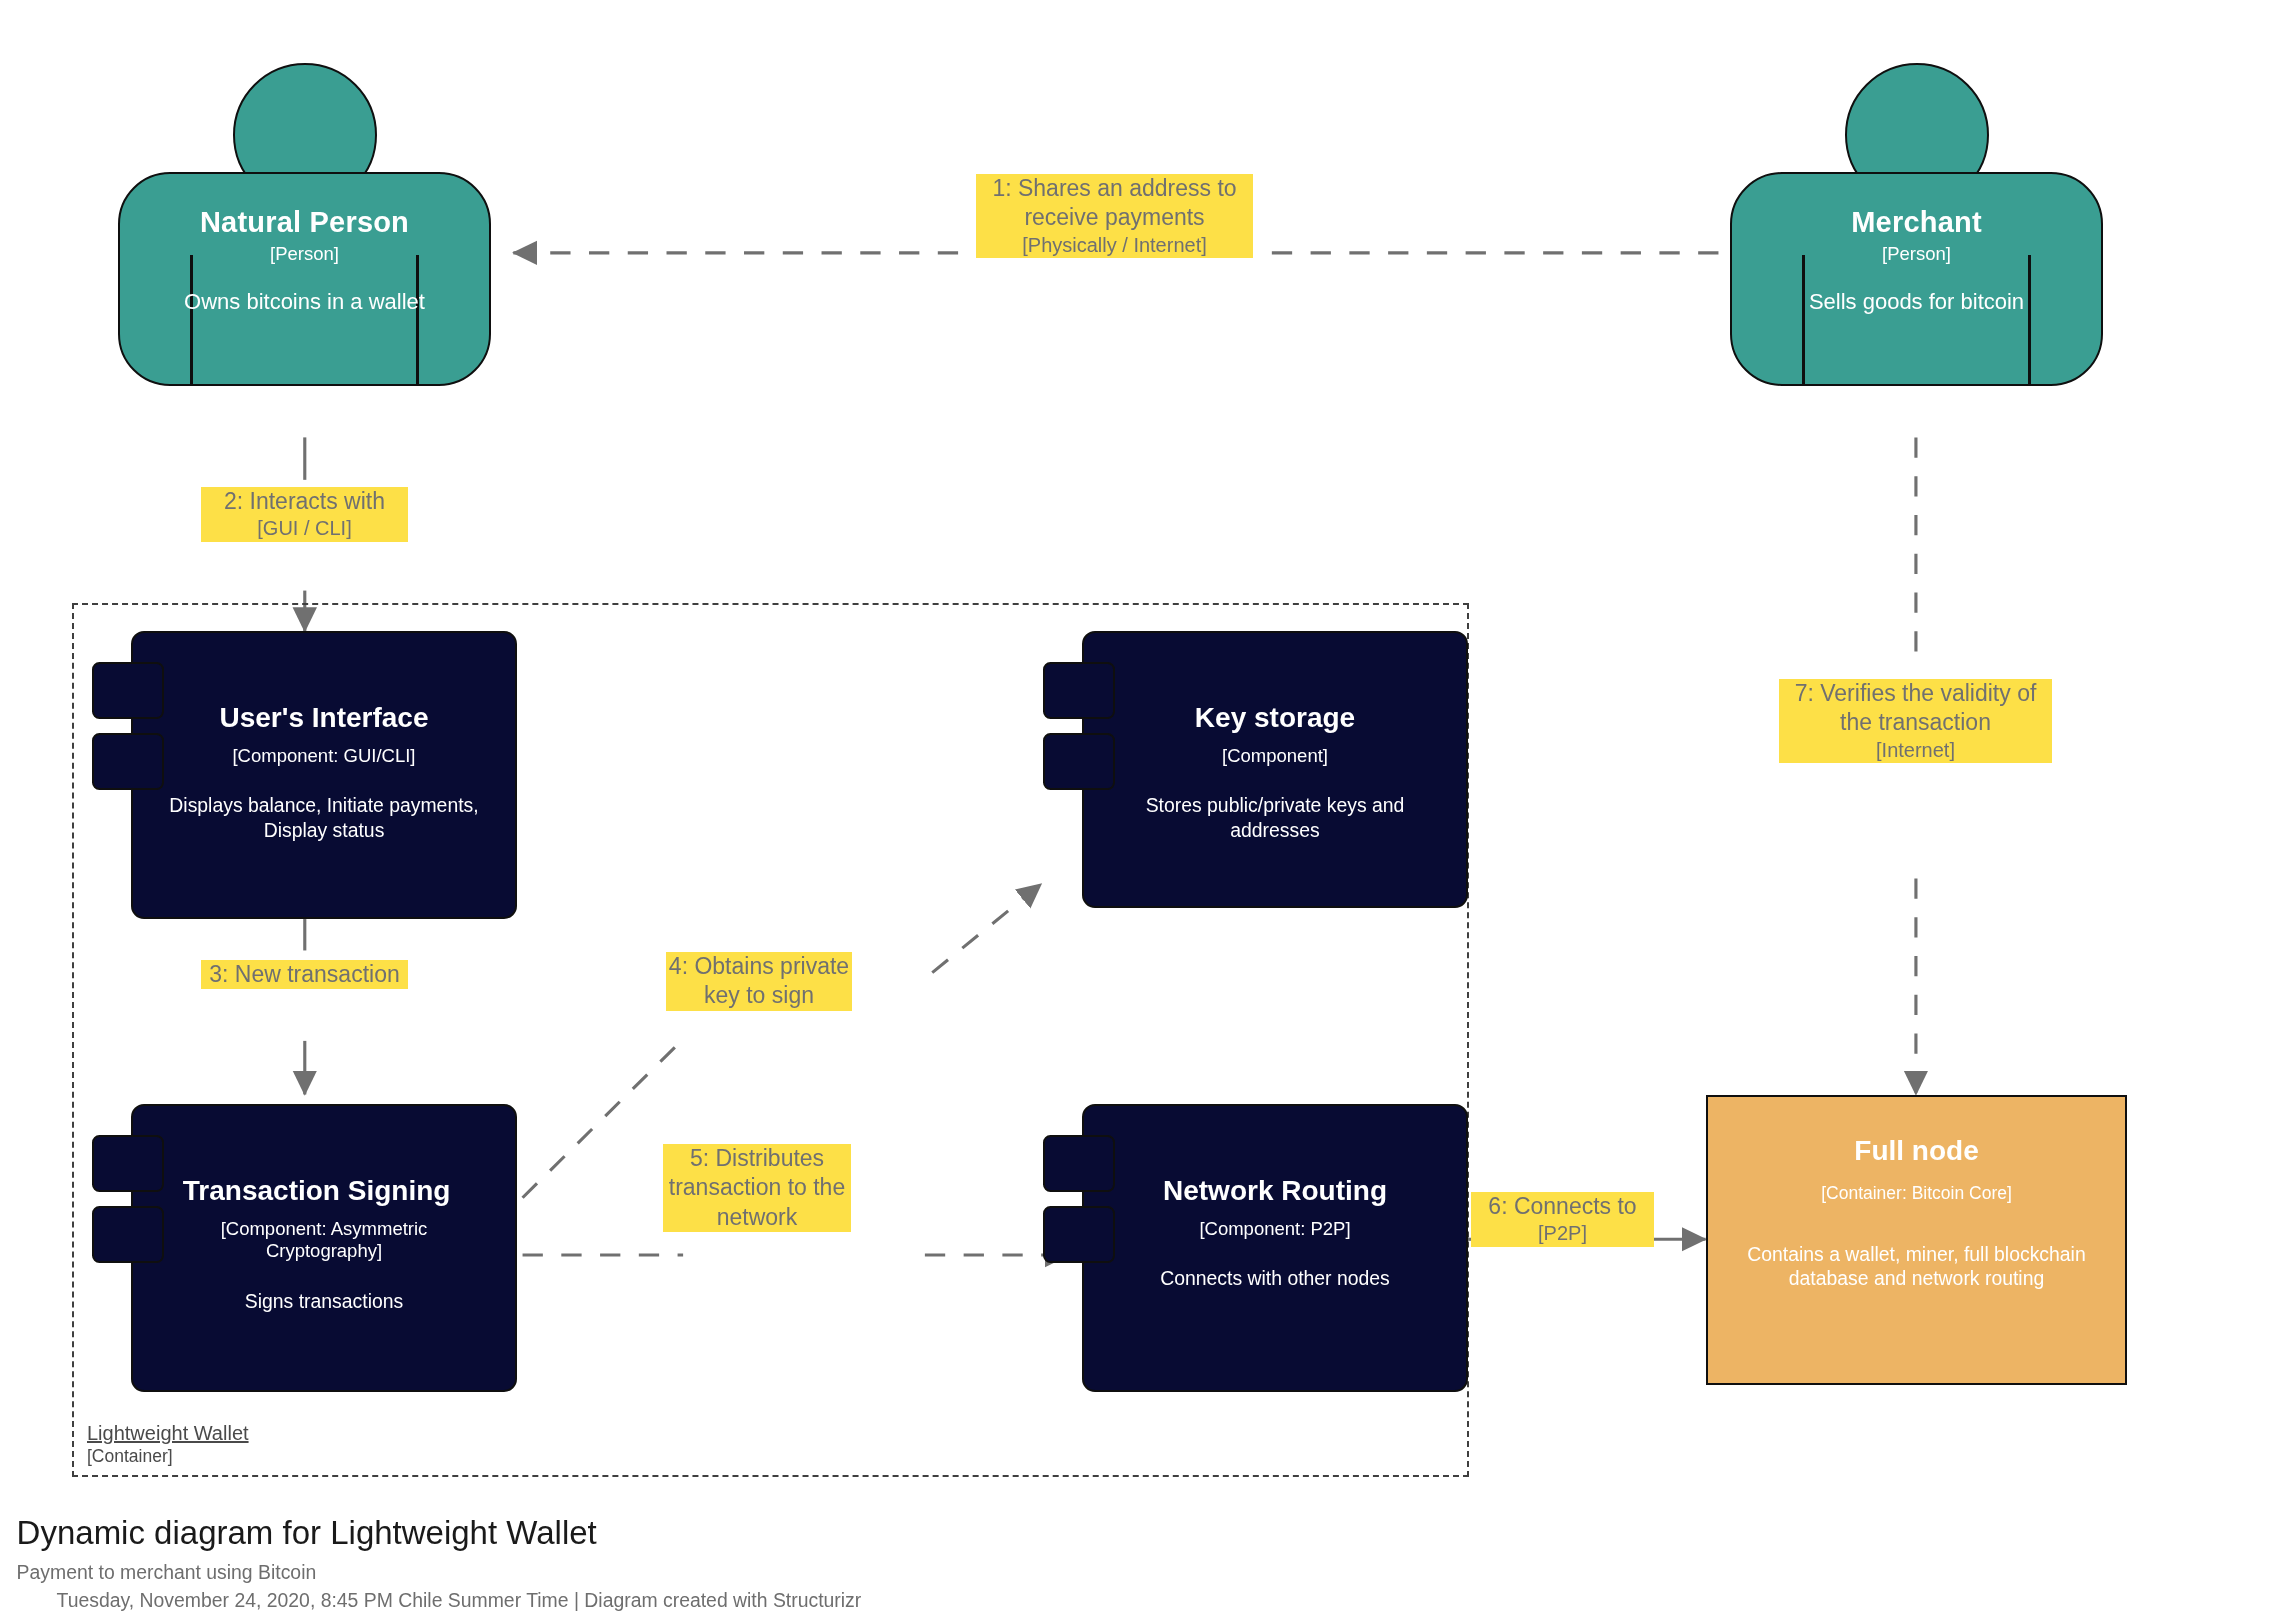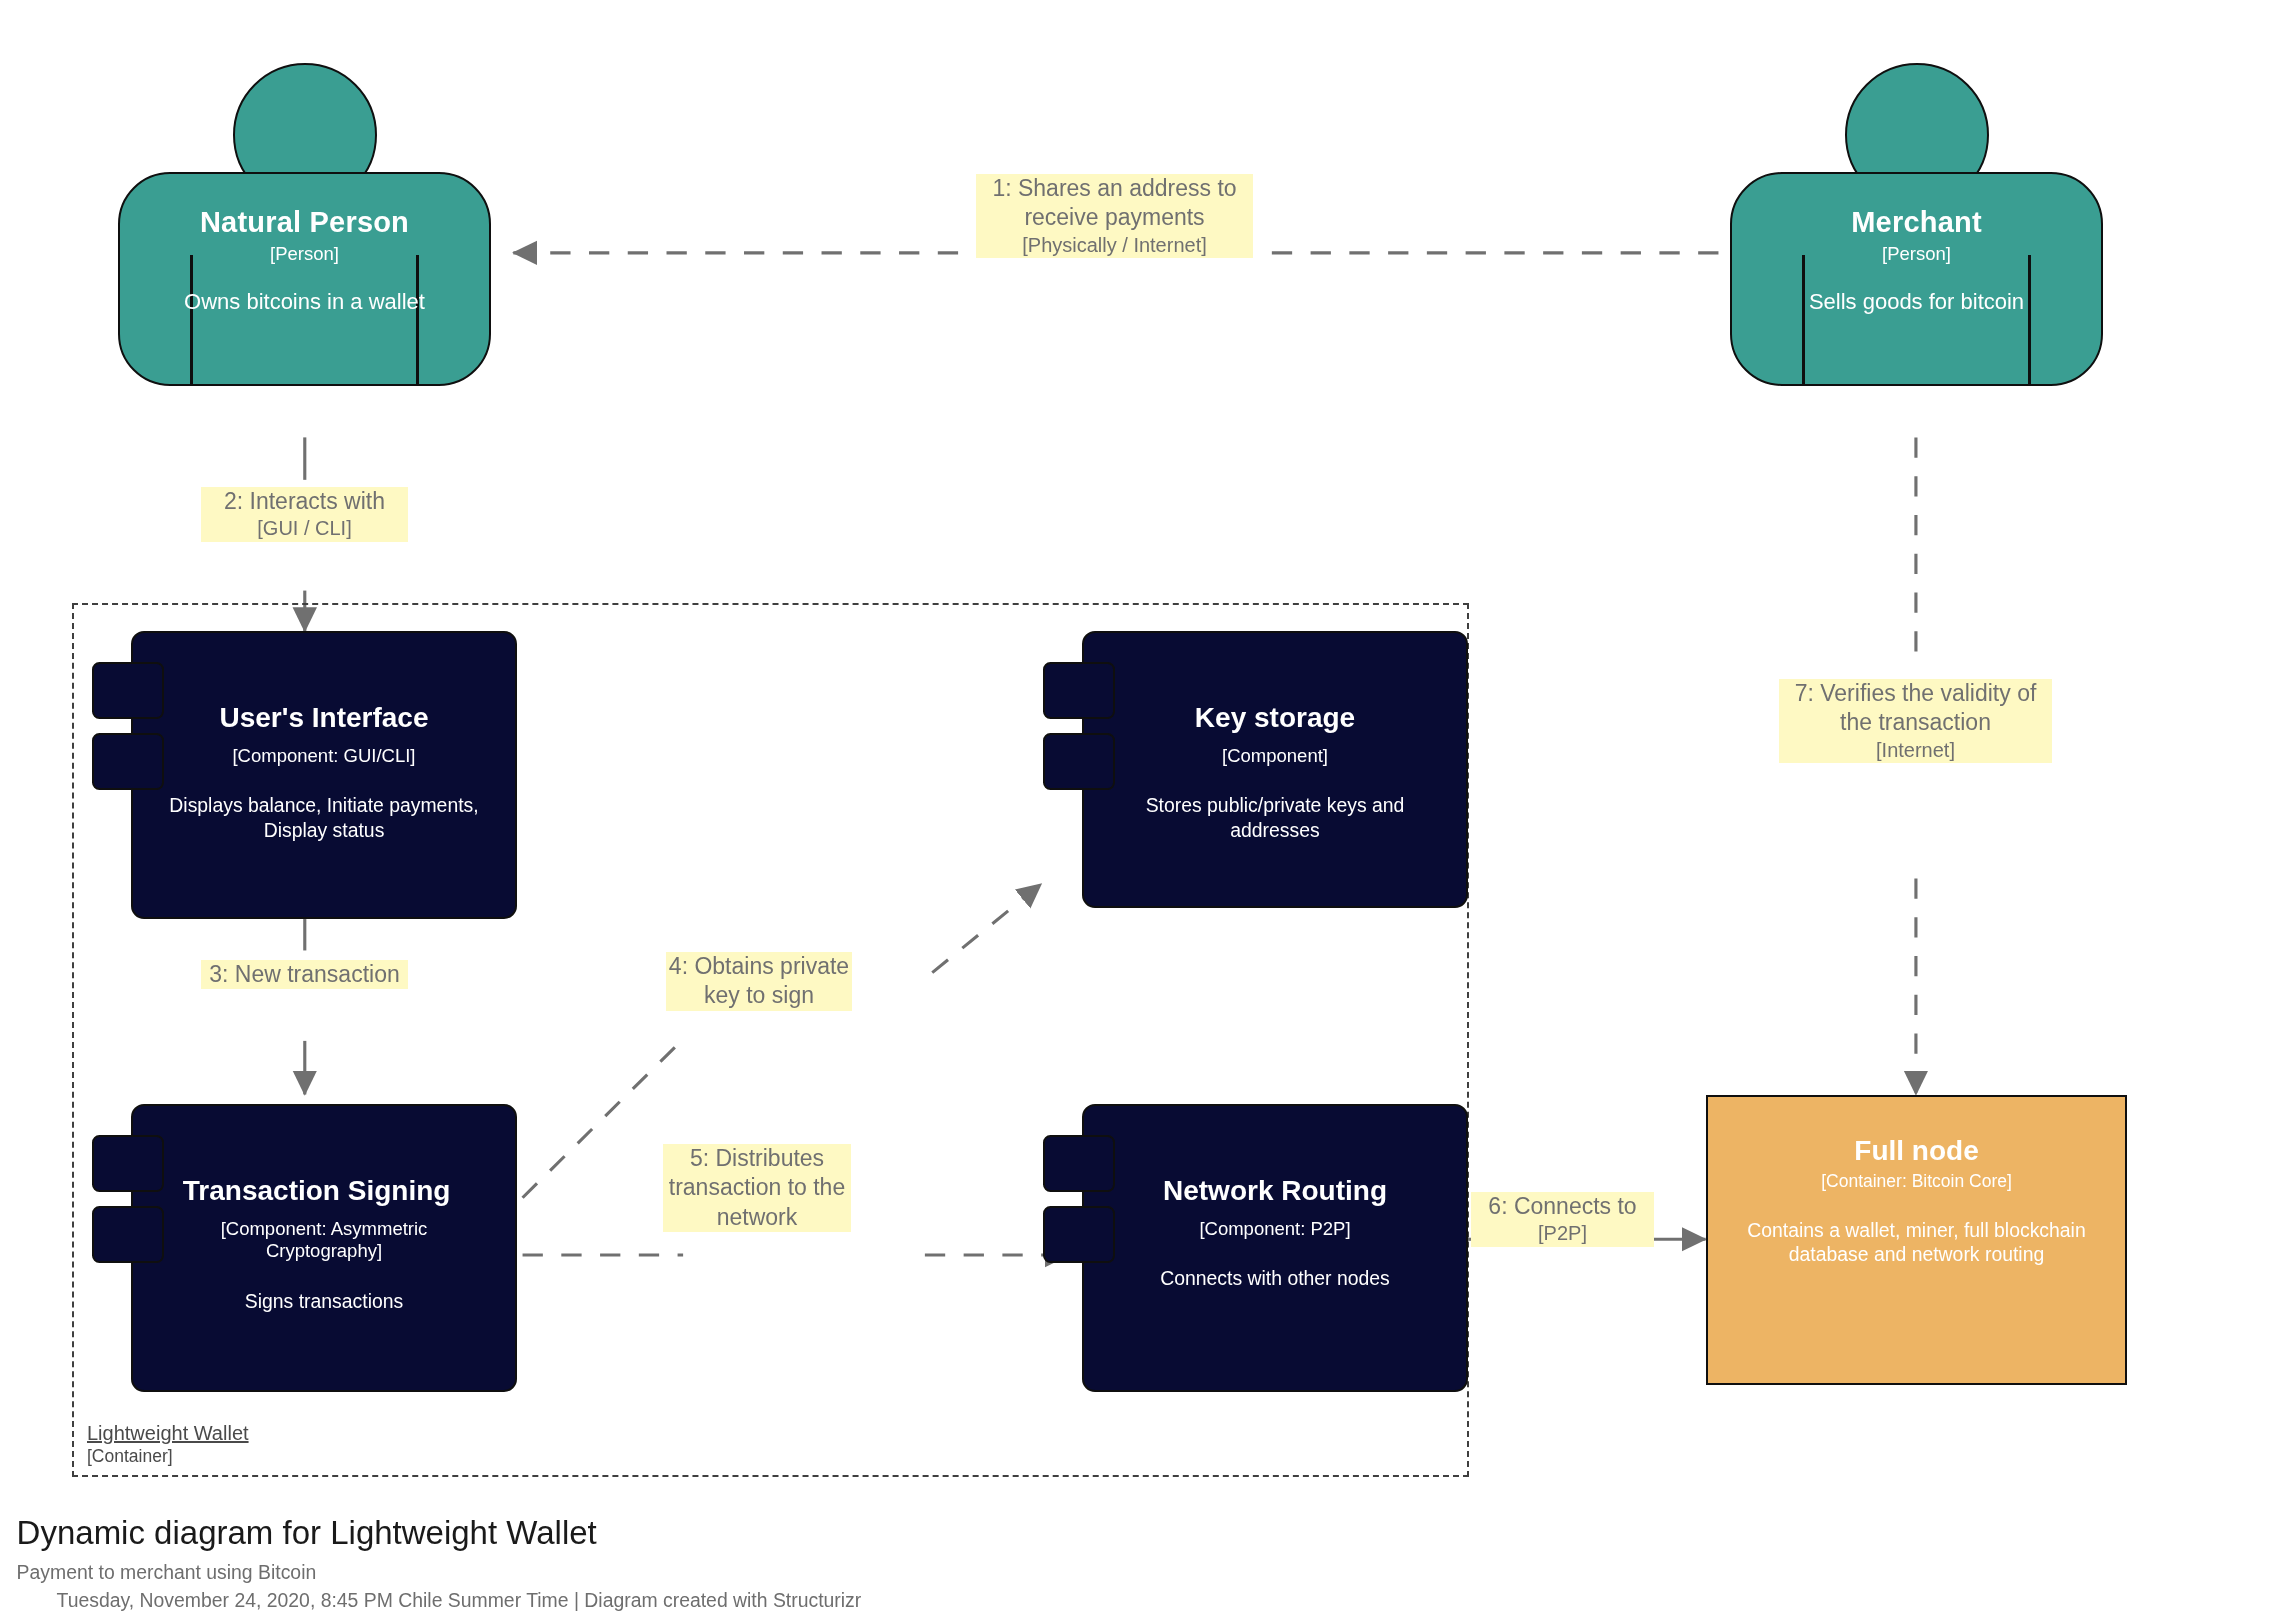--- a/index.html
+++ b/index.html
@@ -72,21 +72,21 @@
   .boundary{
     position:absolute;border:2.8px dashed #3f3f3f;box-sizing:border-box;background:transparent;
   }
   .boundary-label{position:absolute;color:#4a4a4a;text-align:left;line-height:1.25;}
   .boundary-label .bname{font-size:20px;text-decoration:underline;}
   .boundary-label .btech{font-size:17.5px;}
 
   
   .rel{
     position:absolute;color:#707070;text-align:center;line-height:1.28;
-    font-size:23px;background:#fef9c3;
+    font-size:23px;background:#fde047;
   }
   .rel .tech{font-size:20px;display:block;}
 
   
   .caption{position:absolute;left:16.6px;}
   .caption .title{font-size:33px;color:#1a1a1a;line-height:1.1;}
   .caption .sub{font-size:19.4px;color:#6e6e6e;margin-top:8.3px;line-height:1.25;}
   .caption .meta{font-size:19.4px;color:#6e6e6e;margin-top:4.6px;line-height:1.25;margin-left:40px;}
 </style>
 </head>
@@ -204,21 +204,21 @@
     <div class="main"></div>
     <div class="tab t1"></div>
     <div class="tab t2"></div>
     <div class="inner">
       <div class="name">Network Routing</div>
       <div class="tech">[Component: P2P]</div>
       <div class="desc">Connects with other nodes</div>
     </div>
   </div>
 
-  <div class="plainbox" style="left:1706px;top:1095px;width:421px;height:290px;">
+  <div class="plainbox" style="left:1706px;top:1095px;width:421px;height:290px;gap:12px;">
     <div class="name">Full node</div>
     <div class="tech">[Container: Bitcoin Core]</div>
     <div class="desc">Contains a wallet, miner, full blockchain database and network routing</div>
   </div>
 
   <div class="rel" style="left:976px;top:174px;width:277px;">
     <span>1: Shares an address to receive payments</span>
     <span class="tech">[Physically / Internet]</span>
   </div>
 

